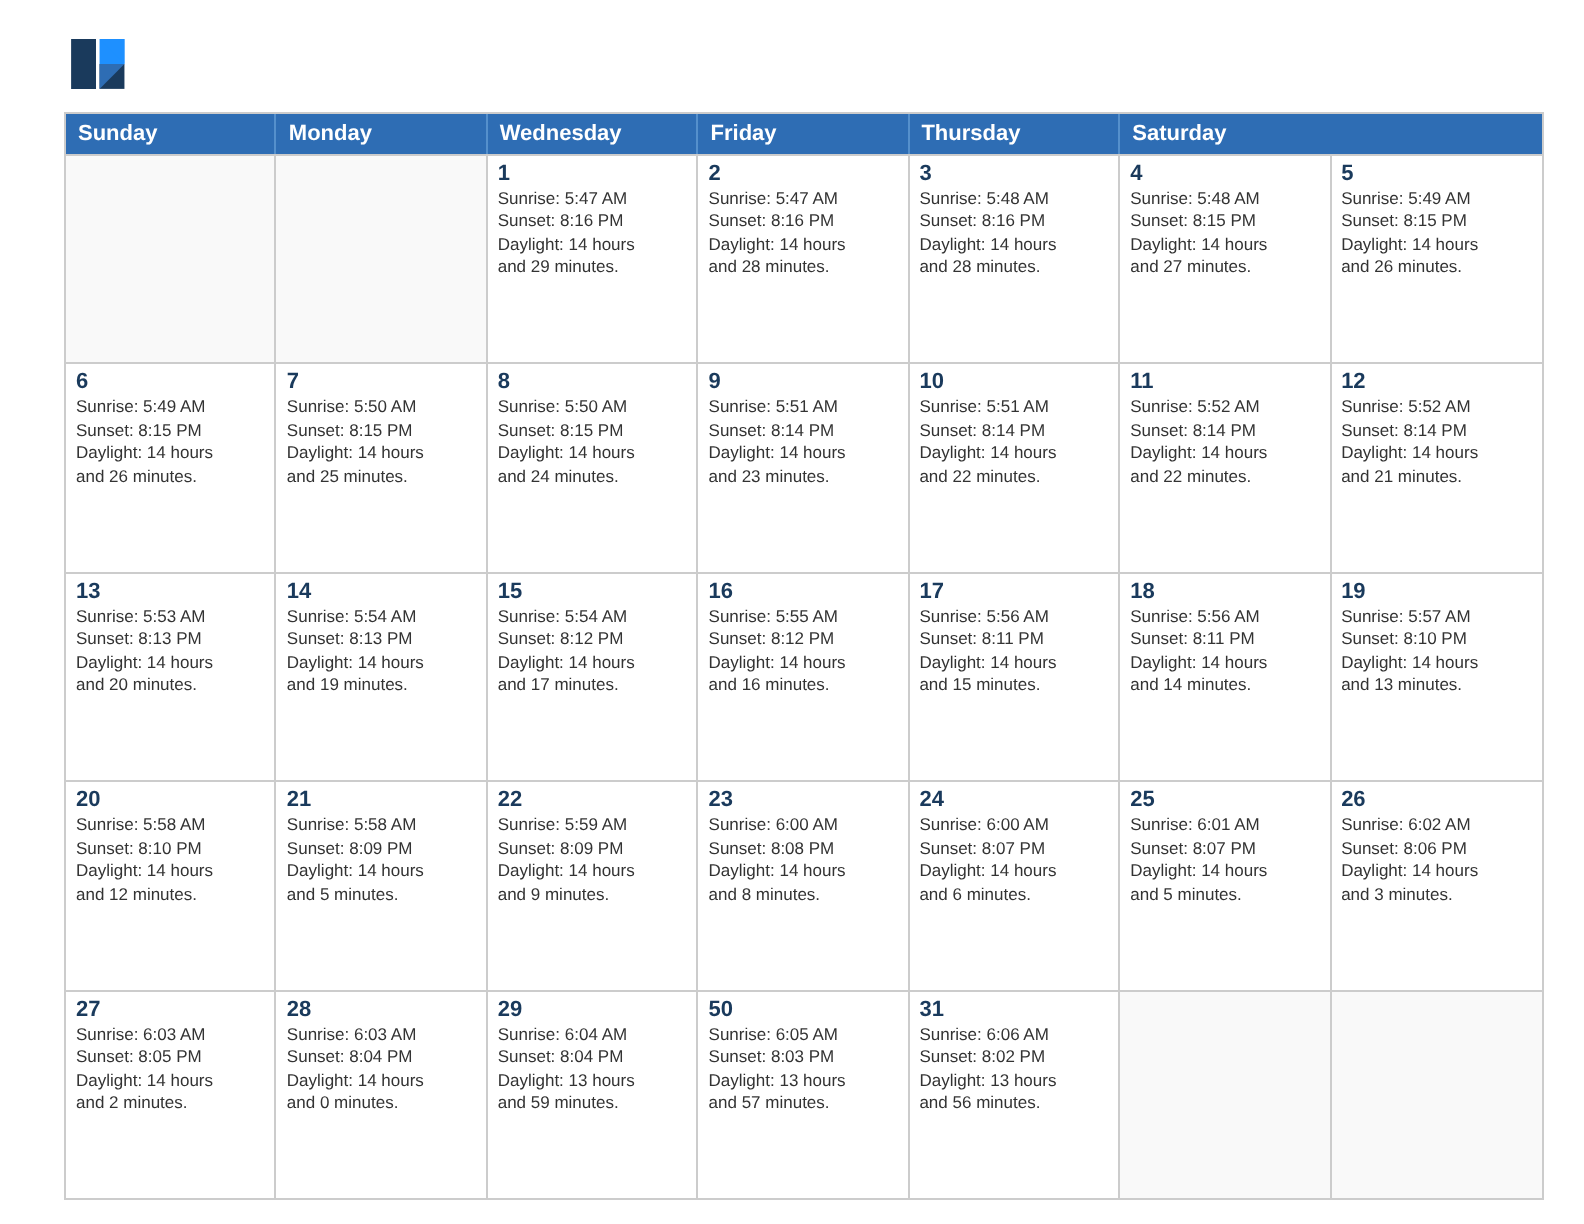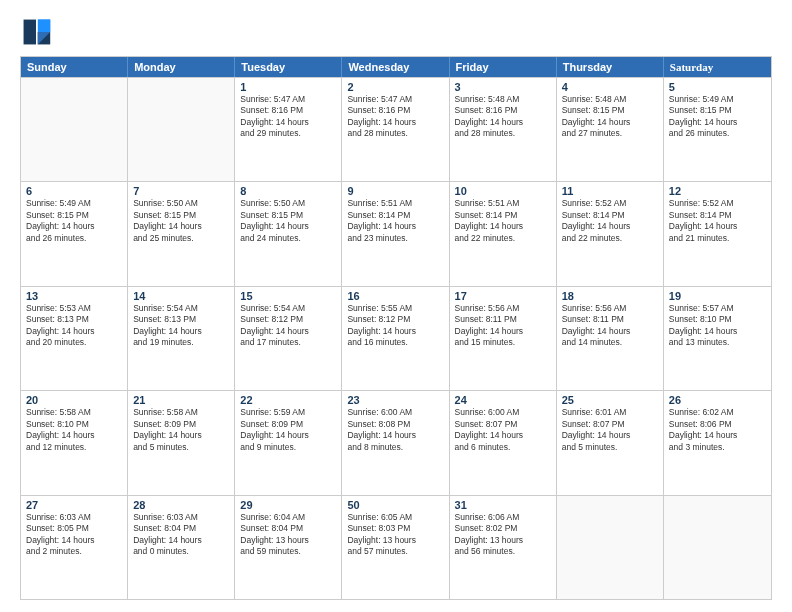--- a/index.html
+++ b/index.html
@@ -6,21 +6,21 @@
     body {
       width: 792px;
       height: 612px;
       font-family: Arial, sans-serif;
       background: #fff;
       overflow: hidden;
     }
     .page {
       width: 792px;
       height: 612px;
-      padding: 16px 20px 12px 20px;
+      padding: 16px 20px 12px 32px;
       display: flex;
       flex-direction: column;
     }
     .header {
       display: flex;
       justify-content: space-between;
       align-items: flex-start;
       margin-bottom: 8px;
     }
     .logo {
@@ -65,21 +65,21 @@
       background: #2e6db4;
     }
     .cal-header-cell {
       color: #fff;
       font-size: 11px;
       font-weight: bold;
       padding: 4px 6px;
       border-right: 1px solid #5590cc;
       text-align: left;
     }
-    .cal-header-cell:last-child { border-right: none; font-family: Liberation Serif, serif; }
+    .cal-header-cell:last-child { border-right: none; }
     .cal-body {
       display: flex;
       flex-direction: column;
       flex: 1;
     }
     .cal-row {
       display: grid;
       grid-template-columns: repeat(7, 1fr);
       flex: 1;
       border-top: 1px solid #ccc;
@@ -134,21 +134,20 @@
     <div class="title-block">
       <div class="month-title"></div>
       <div class="location-title"></div>
     </div>
   </div>
 
   <div class="calendar">
     <div class="cal-header">
     <div class="cal-header-cell">Sunday</div>
         <div class="cal-header-cell">Monday</div>
-        <div class="cal-header-cell">Tuesday</div>
         <div class="cal-header-cell">Wednesday</div>
         <div class="cal-header-cell">Friday</div>
         <div class="cal-header-cell">Thursday</div>
         <div class="cal-header-cell">Saturday</div>
       </div>
     <div class="cal-body">
     <div class="cal-row">
           <div class="cal-cell empty"></div>
           <div class="cal-cell empty"></div>
           <div class="cal-cell">

